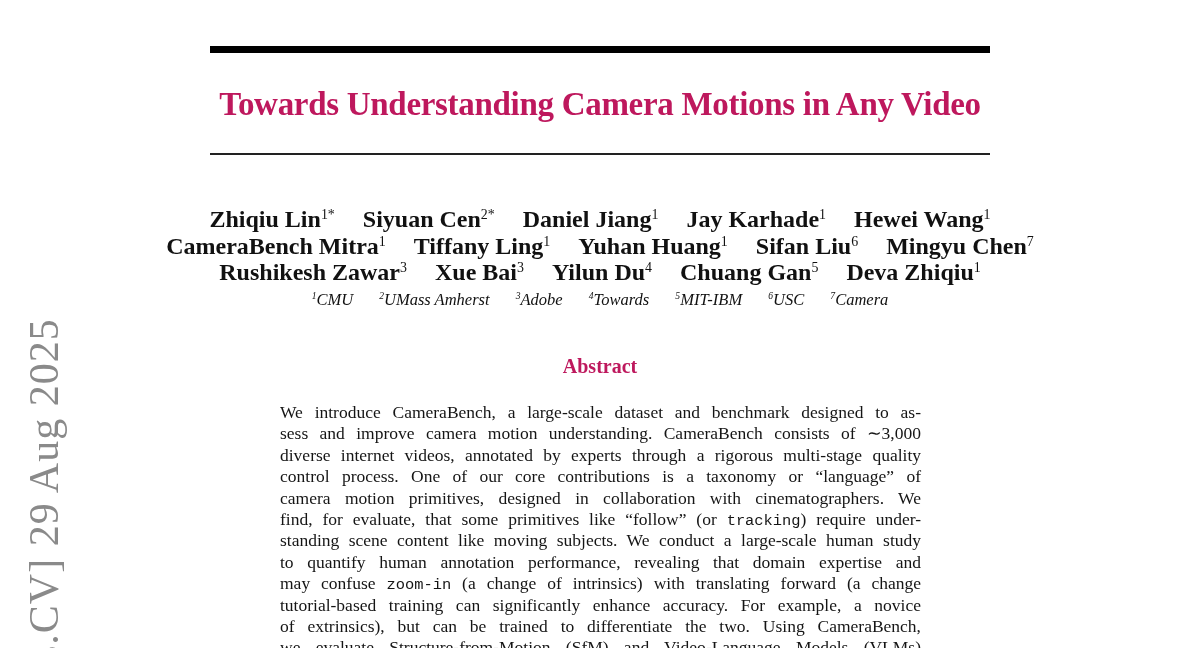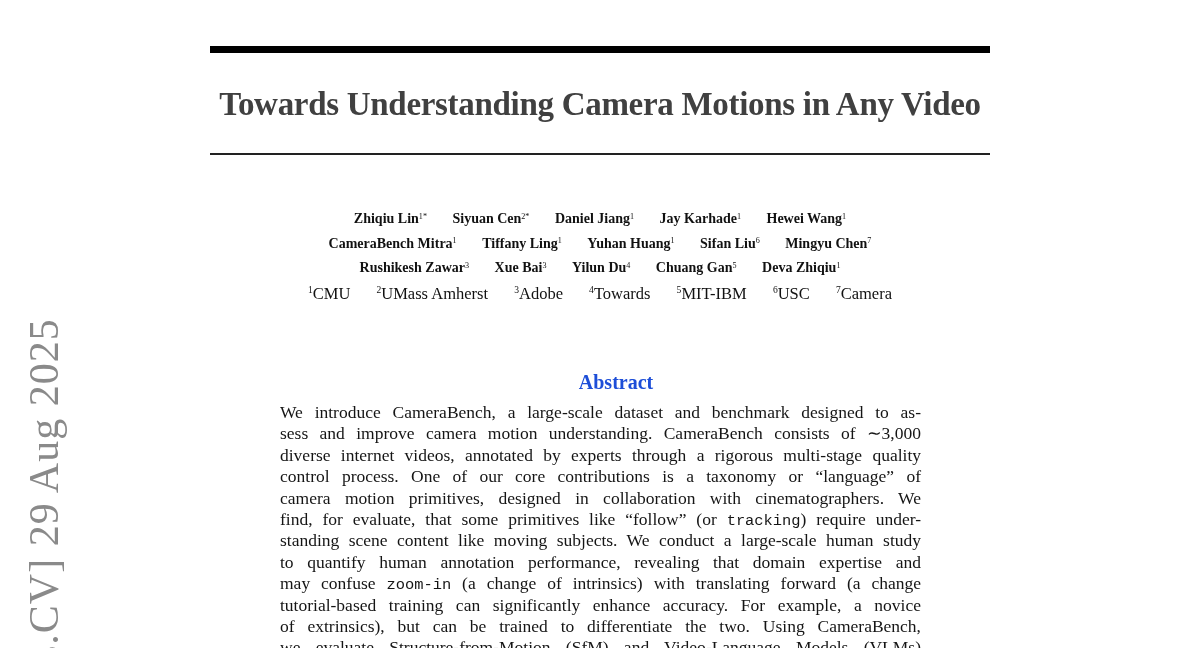--- a/index.html
+++ b/index.html
@@ -48,64 +48,64 @@
     position: absolute;
     left: 100px;
     top: 86px;
     width: 1000px;
     margin: 0;
     text-align: center;
     font-size: 33px;
     font-weight: bold;
     letter-spacing: -0.3px;
     line-height: 36px;
-    color: #404040;
+    color: #be185d;
   }
 
   .authors {
     position: absolute;
     left: 100px;
     top: 208px;
     width: 1000px;
     text-align: center;
   }
   .author-row {
-    font-size: 14px;
+    font-size: 24px;
     font-weight: bold;
     line-height: 22.5px;
     white-space: nowrap;
   }
   .author { margin: 0 11px; }
   .author sup,
   .affil sup {
     font-weight: normal;
     font-size: 58%;
     position: relative;
     top: -0.55em;
     vertical-align: baseline;
   }
   .affil-row {
     font-size: 16.5px;
     font-weight: normal;
     line-height: 23px;
     white-space: nowrap;
   }
-  .affil { margin: 0 11px; }
+  .affil { margin: 0 11px; font-style: italic; }
 
   .abs-heading {
     position: absolute;
     left: 100px;
     top: 355px;
     width: 1000px;
-    margin: 16px;
+    margin: 0;
     text-align: center;
     font-size: 20px;
     font-weight: bold;
     line-height: 22px;
-    color: #1d4ed8;
+    color: #be185d;
   }
 
   .abstract {
     position: absolute;
     left: 280px;
     top: 402px;
     width: 641px;
     font-size: 17.5px;
     line-height: 21.4px;
     color: #151515;

